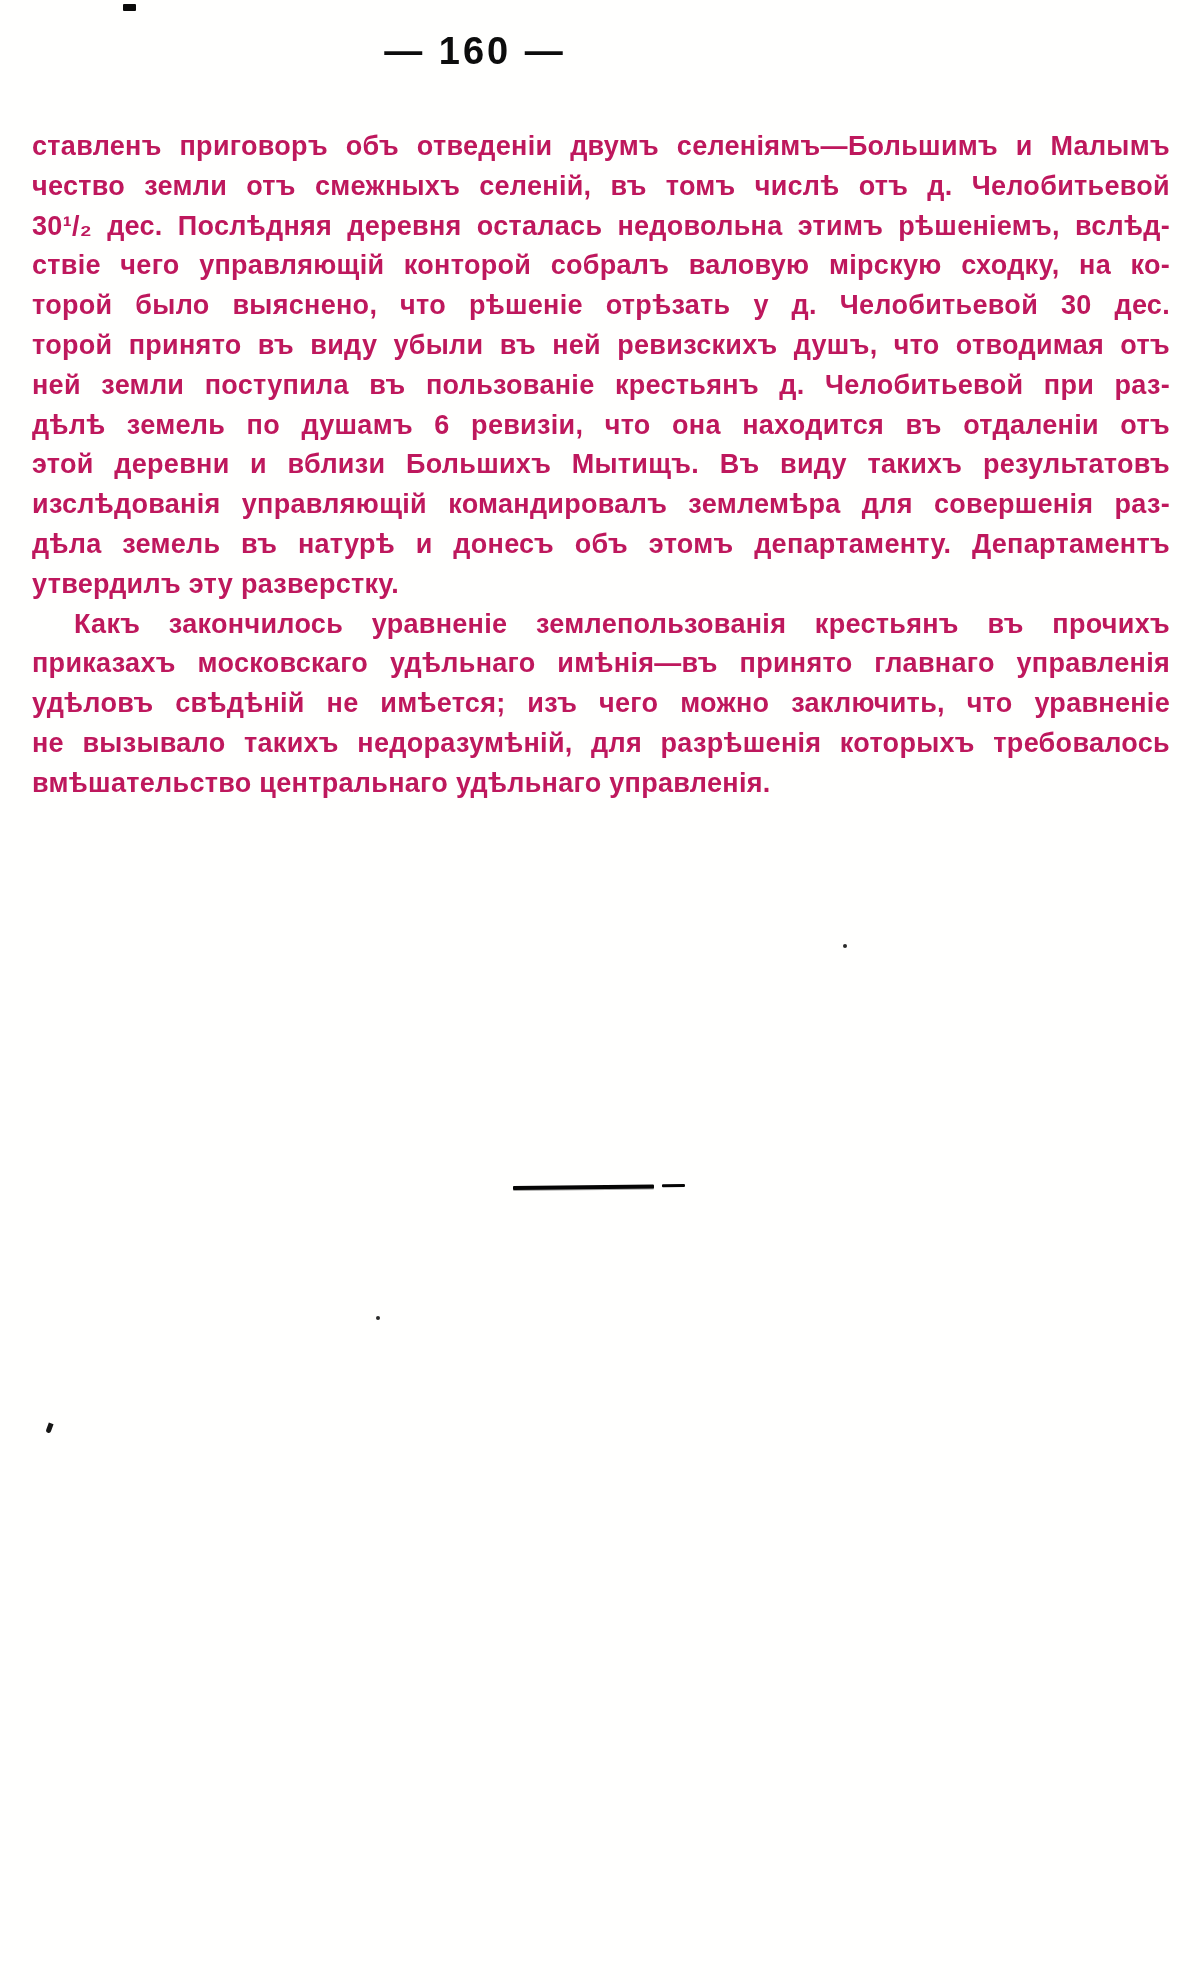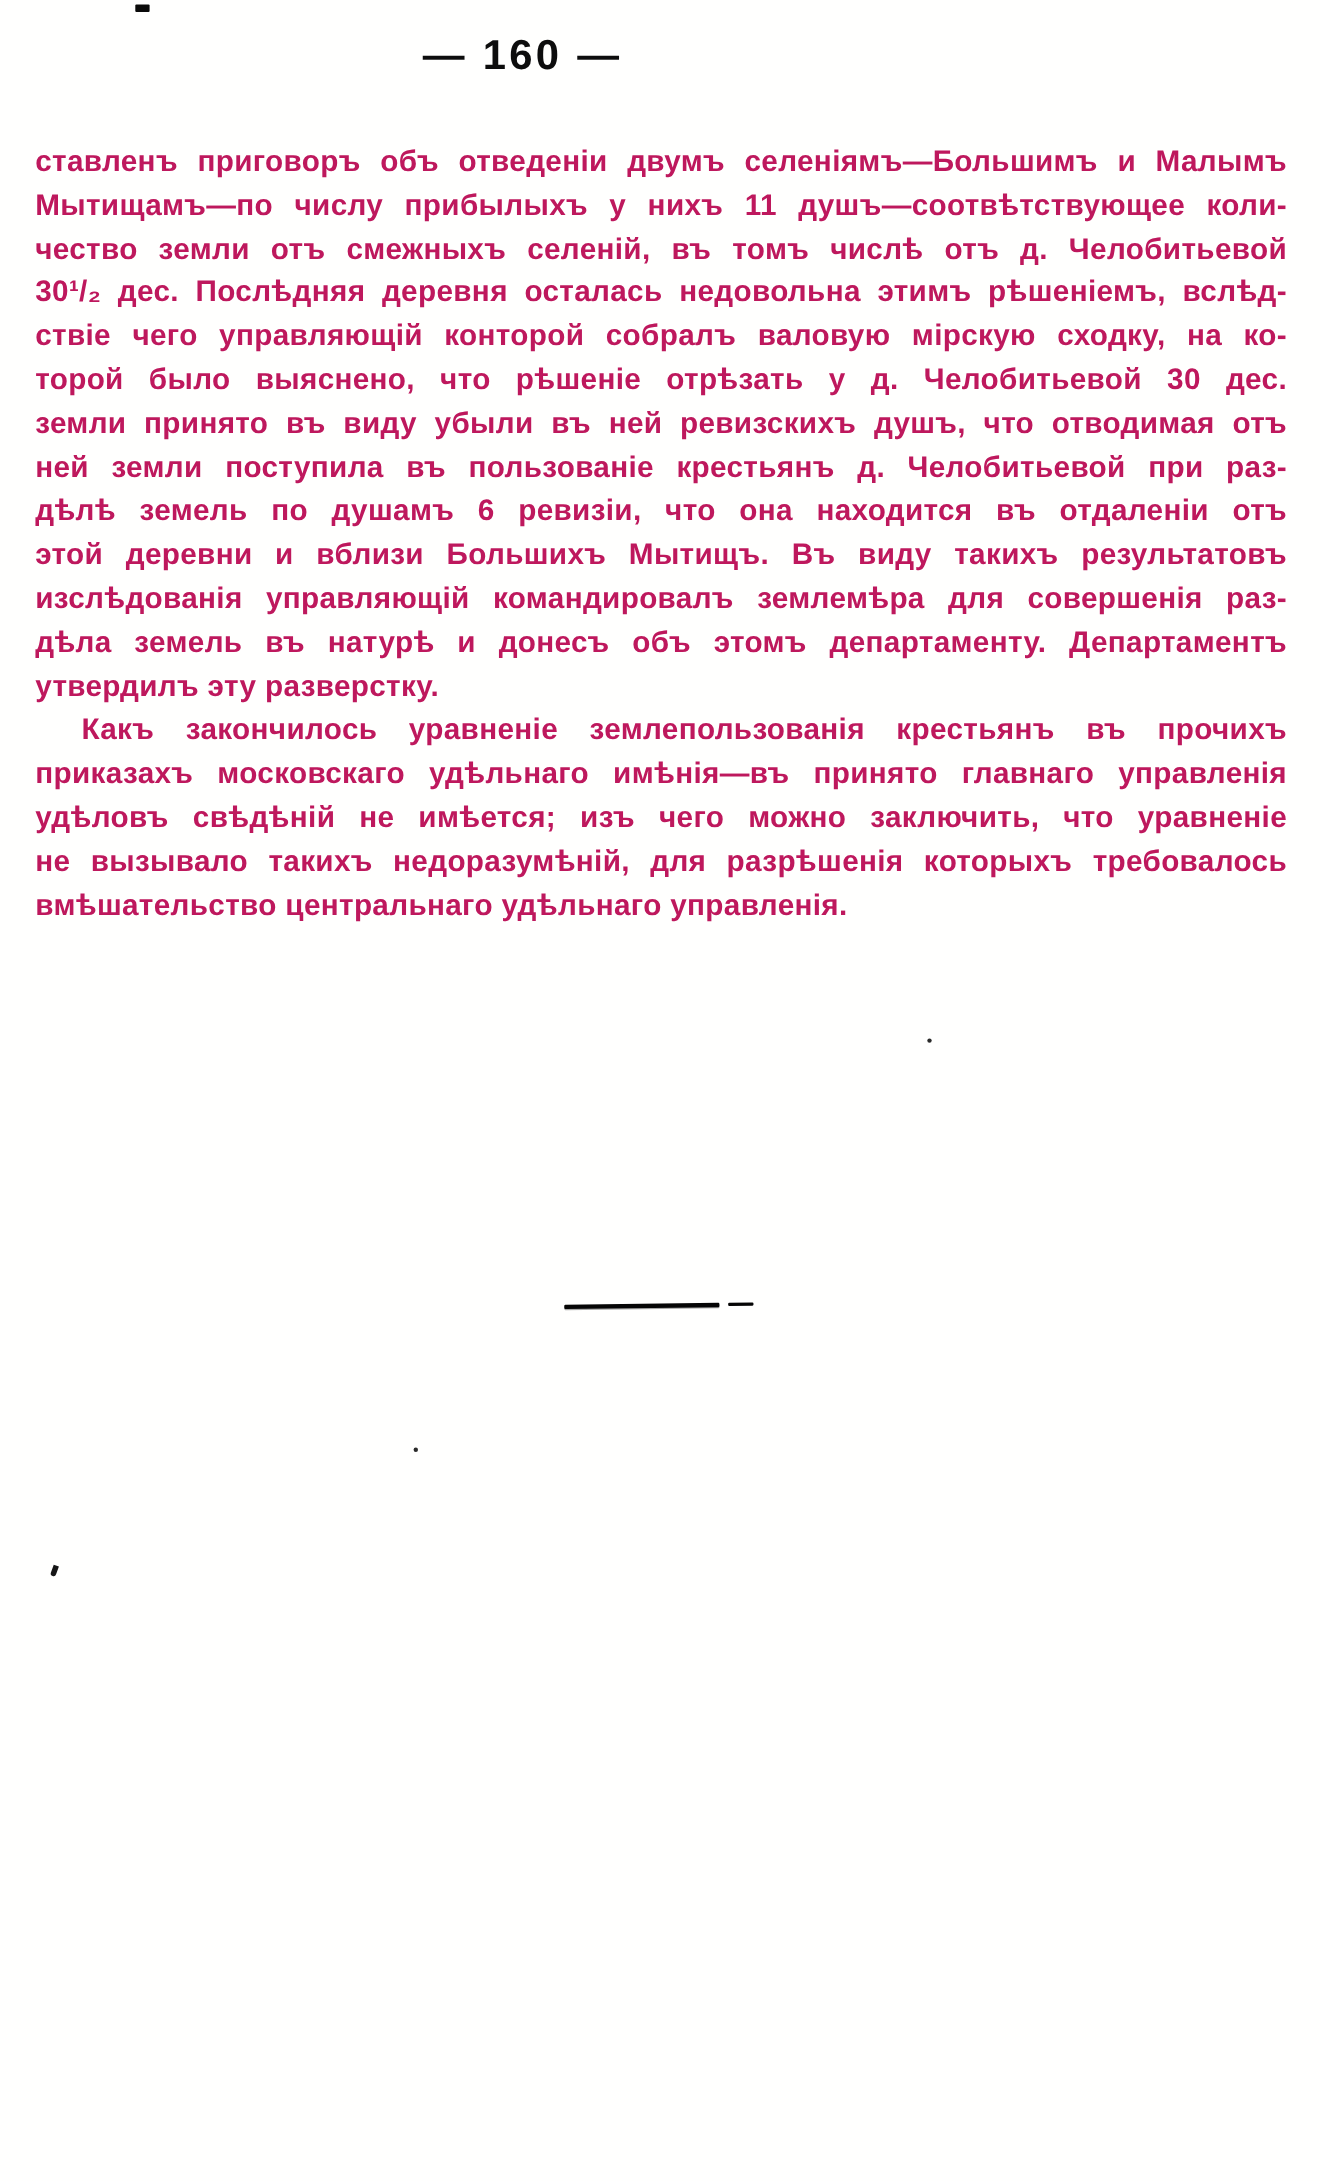--- a/index.html
+++ b/index.html
@@ -85,26 +85,25 @@
 <body>
 
 <div class="page">
 
   <div class="speck speck-top"></div>
 
   <div class="page-number">— 160 —</div>
 
   <div class="text-block" id="text-block">
       <div class="line">ставленъ приговоръ объ отведеніи двумъ селеніямъ—Большимъ и Малымъ</div>
-      <div class="line">Мытищамъ—по числу прибылыхъ у нихъ 11 душъ—соотвѣтствующее коли-</div>
       <div class="line">чество земли отъ смежныхъ селеній, въ томъ числѣ отъ д. Челобитьевой</div>
       <div class="line">30¹/₂ дес. Послѣдняя деревня осталась недовольна этимъ рѣшеніемъ, вслѣд-</div>
       <div class="line">ствіе чего управляющій конторой собралъ валовую мірскую сходку, на ко-</div>
       <div class="line">торой было выяснено, что рѣшеніе отрѣзать у д. Челобитьевой 30 дес.</div>
-      <div class="line">земли принято въ виду убыли въ ней ревизскихъ душъ, что отводимая отъ</div>
+      <div class="line">торой принято въ виду убыли въ ней ревизскихъ душъ, что отводимая отъ</div>
       <div class="line">ней земли поступила въ пользованіе крестьянъ д. Челобитьевой при раз-</div>
       <div class="line">дѣлѣ земель по душамъ 6 ревизіи, что она находится въ отдаленіи отъ</div>
       <div class="line">этой деревни и вблизи Большихъ Мытищъ. Въ виду такихъ результатовъ</div>
       <div class="line">изслѣдованія управляющій командировалъ землемѣра для совершенія раз-</div>
       <div class="line">дѣла земель въ натурѣ и донесъ объ этомъ департаменту. Департаментъ</div>
       <div class="line last">утвердилъ эту разверстку.</div>
       <div class="line indent">Какъ закончилось уравненіе землепользованія крестьянъ въ прочихъ</div>
       <div class="line">приказахъ московскаго удѣльнаго имѣнія—въ принято главнаго управленія</div>
       <div class="line">удѣловъ свѣдѣній не имѣется; изъ чего можно заключить, что уравненіе</div>
       <div class="line">не вызывало такихъ недоразумѣній, для разрѣшенія которыхъ требовалось</div>

